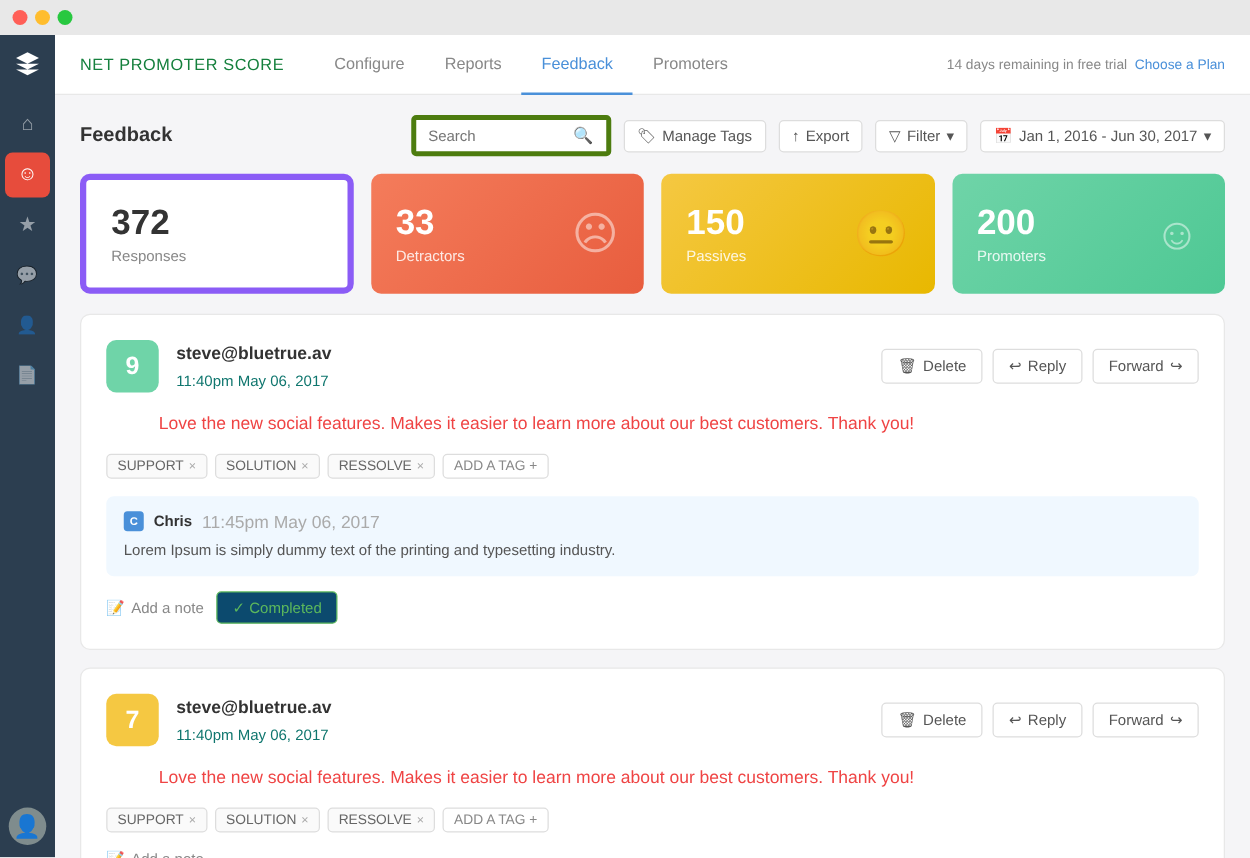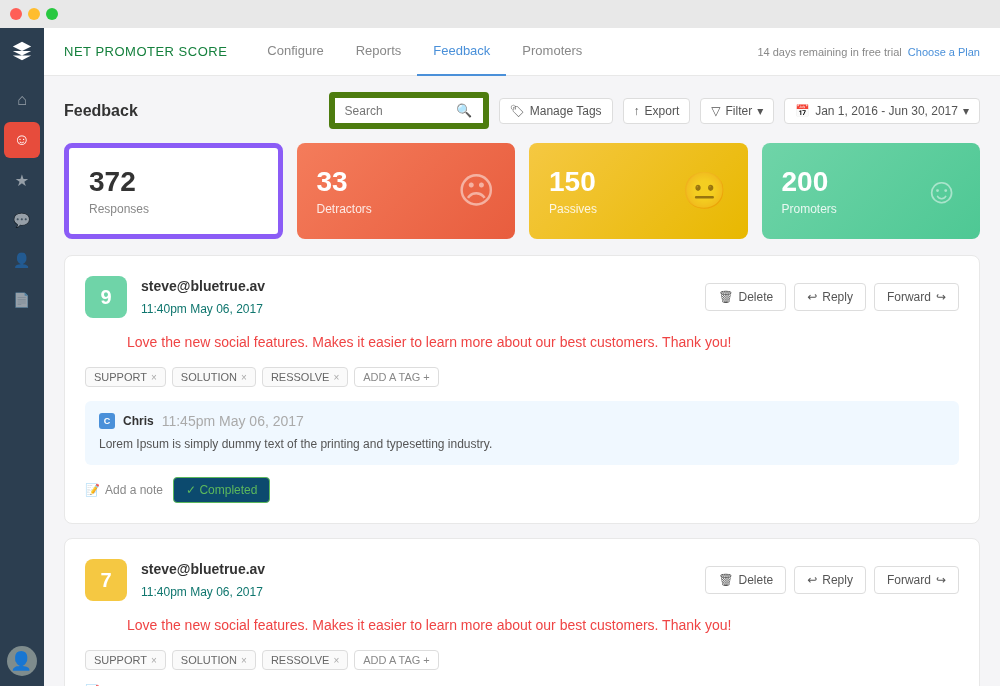--- a/index.html
+++ b/index.html
@@ -35,21 +35,21 @@
     .nav-tab.active { color: #4a90d9; border-bottom-color: #4a90d9; }
     .top-nav-trial { font-size: 11px; color: #888; white-space: nowrap; margin-left: auto; }
     .top-nav-trial a { color: #4a90d9; text-decoration: none; }
 
     
     .content { flex: 1; overflow-y: auto; padding: 16px 20px; background: #f5f5f7; }
 
     
     .feedback-header { display: flex; align-items: center; margin-bottom: 14px; gap: 10px; }
     .feedback-title { font-size: 16px; font-weight: 600; color: #333; flex: 1; }
-    .search-box { display: flex; align-items: center; border: 6px solid #4d7c0f; border-radius: 4px; padding: 5px 10px; background: white; gap: 6px; width: 160px; }
+    .search-box { display: flex; align-items: center; border: 4px solid #4d7c0f; border-radius: 4px; padding: 5px 10px; background: white; gap: 6px; width: 160px; }
     .search-box input { border: none; outline: none; font-size: 12px; color: #555; width: 100%; background: transparent; }
     .search-icon { color: #aaa; font-size: 13px; }
     .header-btn { display: flex; align-items: center; gap: 5px; border: 1px solid #ddd; border-radius: 4px; padding: 5px 10px; background: white; font-size: 12px; color: #555; cursor: pointer; white-space: nowrap; }
 
     
     .stats-row { display: grid; grid-template-columns: 1fr 1fr 1fr 1fr; gap: 14px; margin-bottom: 16px; }
     .stat-card { border-radius: 8px; padding: 18px 20px; display: flex; align-items: center; justify-content: space-between; }
     .stat-card.white { background: white; border: 5px solid #8b5cf6; }
     .stat-card.red { background: linear-gradient(135deg, #f47c5b, #e85d3e); }
     .stat-card.yellow { background: linear-gradient(135deg, #f5c842, #e8b800); }

